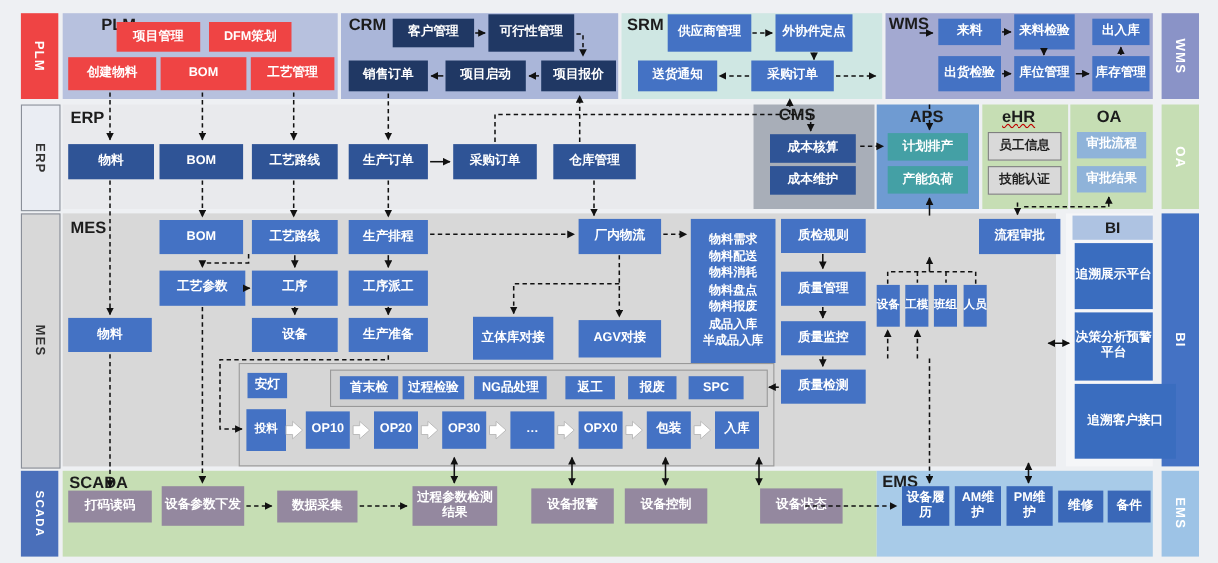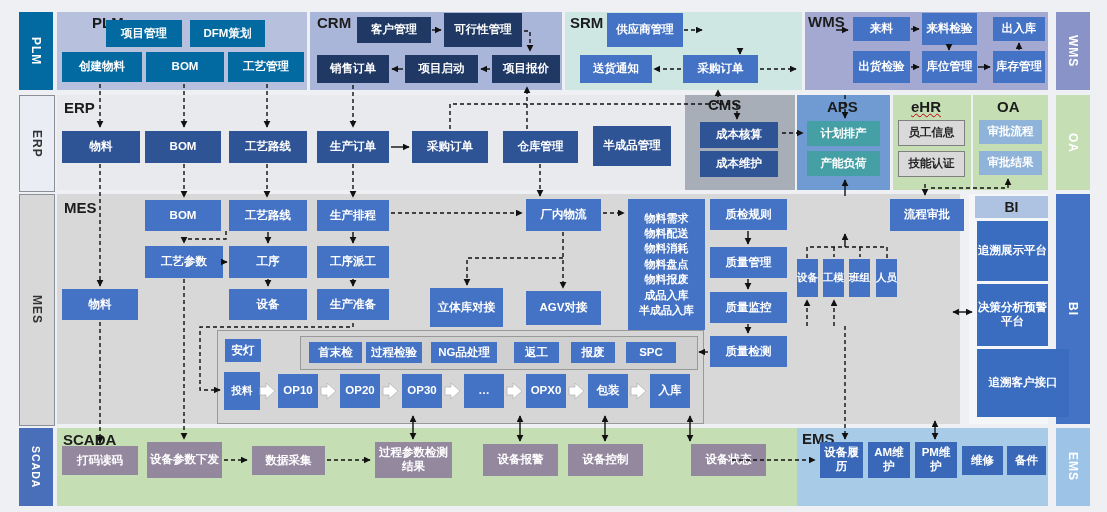--- a/index.html
+++ b/index.html
@@ -3,21 +3,21 @@
 <meta charset="utf-8">
 <style>
   html,body{margin:0;padding:0;background:#eef0f3;font-family:"Liberation Sans","DejaVu Sans",sans-serif;}
   #canvas{position:relative;width:1107px;height:512px;background:#eef0f3;overflow:hidden;}
   .sec{position:absolute;}
   .rail{position:absolute;display:flex;align-items:center;justify-content:center;
         writing-mode:vertical-rl;font-weight:bold;font-size:12px;letter-spacing:1px;color:#fff;}
   .rail.lightrail{color:#333;border:1px solid #8a8f99;}
   .box{position:absolute;display:flex;align-items:center;justify-content:center;text-align:center;
        color:#fff;font-size:11.5px;font-weight:bold;line-height:1.18;padding:1px;box-sizing:border-box;}
-  .teal{background:#0369a1;}
+  .teal{background:#ef4444;}
   .navy{background:#203864;}
   .blue{background:#4472c4;}
   .dkblue{background:#2f5496;}
   .apsteal{background:#44a0a5;}
   .graybox{background:#d9d9d9;color:#1f1f1f;border:1px solid #7f7f7f;}
   .oabox{background:#8fb3d9;}
   .biblue{background:#3a6dbf;}
   .mauve{background:#94889f;}
   .emsblue{background:#3a68b8;}
   .title{position:absolute;font-size:15px;font-weight:600;color:#1c1c1c;}
@@ -86,37 +86,37 @@
   <div class="box teal" style="left:146px;top:52px;width:78px;height:30px;">BOM</div>
   <div class="box teal" style="left:228px;top:52px;width:76px;height:30px;">工艺管理</div>
 
   <div class="box navy" style="left:357px;top:17px;width:74px;height:26px;">客户管理</div>
   <div class="box navy" style="left:444px;top:13px;width:78px;height:34px;">可行性管理</div>
   <div class="box navy" style="left:317px;top:55px;width:72px;height:28px;">销售订单</div>
   <div class="box navy" style="left:405px;top:55px;width:73px;height:28px;">项目启动</div>
   <div class="box navy" style="left:492px;top:55px;width:68px;height:28px;">项目报价</div>
 
   <div class="box blue" style="left:607px;top:13px;width:76px;height:34px;">供应商管理</div>
+  <div class="box blue" style="left:705px;top:13px;width:70px;height:34px;">外协件定点</div>
   <div class="box blue" style="left:580px;top:55px;width:72px;height:28px;">送货通知</div>
   <div class="box blue" style="left:683px;top:55px;width:75px;height:28px;">采购订单</div>
 
   <div class="box blue" style="left:853px;top:17px;width:57px;height:24px;">来料</div>
   <div class="box blue" style="left:922px;top:13px;width:55px;height:32px;">来料检验</div>
   <div class="box blue" style="left:993px;top:17px;width:52px;height:24px;">出入库</div>
   <div class="box blue" style="left:853px;top:51px;width:57px;height:32px;">出货检验</div>
   <div class="box blue" style="left:922px;top:51px;width:55px;height:32px;">库位管理</div>
   <div class="box blue" style="left:993px;top:51px;width:52px;height:32px;">库存管理</div>
 
   <div class="box dkblue" style="left:62px;top:131px;width:78px;height:32px;">物料</div>
   <div class="box dkblue" style="left:145px;top:131px;width:76px;height:32px;">BOM</div>
   <div class="box dkblue" style="left:229px;top:131px;width:78px;height:32px;">工艺路线</div>
   <div class="box dkblue" style="left:317px;top:131px;width:72px;height:32px;">生产订单</div>
   <div class="box dkblue" style="left:412px;top:131px;width:76px;height:32px;">采购订单</div>
   <div class="box dkblue" style="left:503px;top:131px;width:75px;height:32px;">仓库管理</div>
-  <div class="box dkblue" style="left:593px;top:126px;width:78px;height:40px;">半成品管理</div>
 
   <div class="box dkblue" style="left:700px;top:122px;width:78px;height:26px;">成本核算</div>
   <div class="box dkblue" style="left:700px;top:151px;width:78px;height:26px;">成本维护</div>
 
   <div class="box apsteal" style="left:807px;top:121px;width:73px;height:25px;">计划排产</div>
   <div class="box apsteal" style="left:807px;top:151px;width:73px;height:25px;">产能负荷</div>
 
   <div class="box graybox" style="left:898px;top:120px;width:67px;height:26px;">员工信息</div>
   <div class="box graybox" style="left:898px;top:151px;width:67px;height:26px;">技能认证</div>
 

